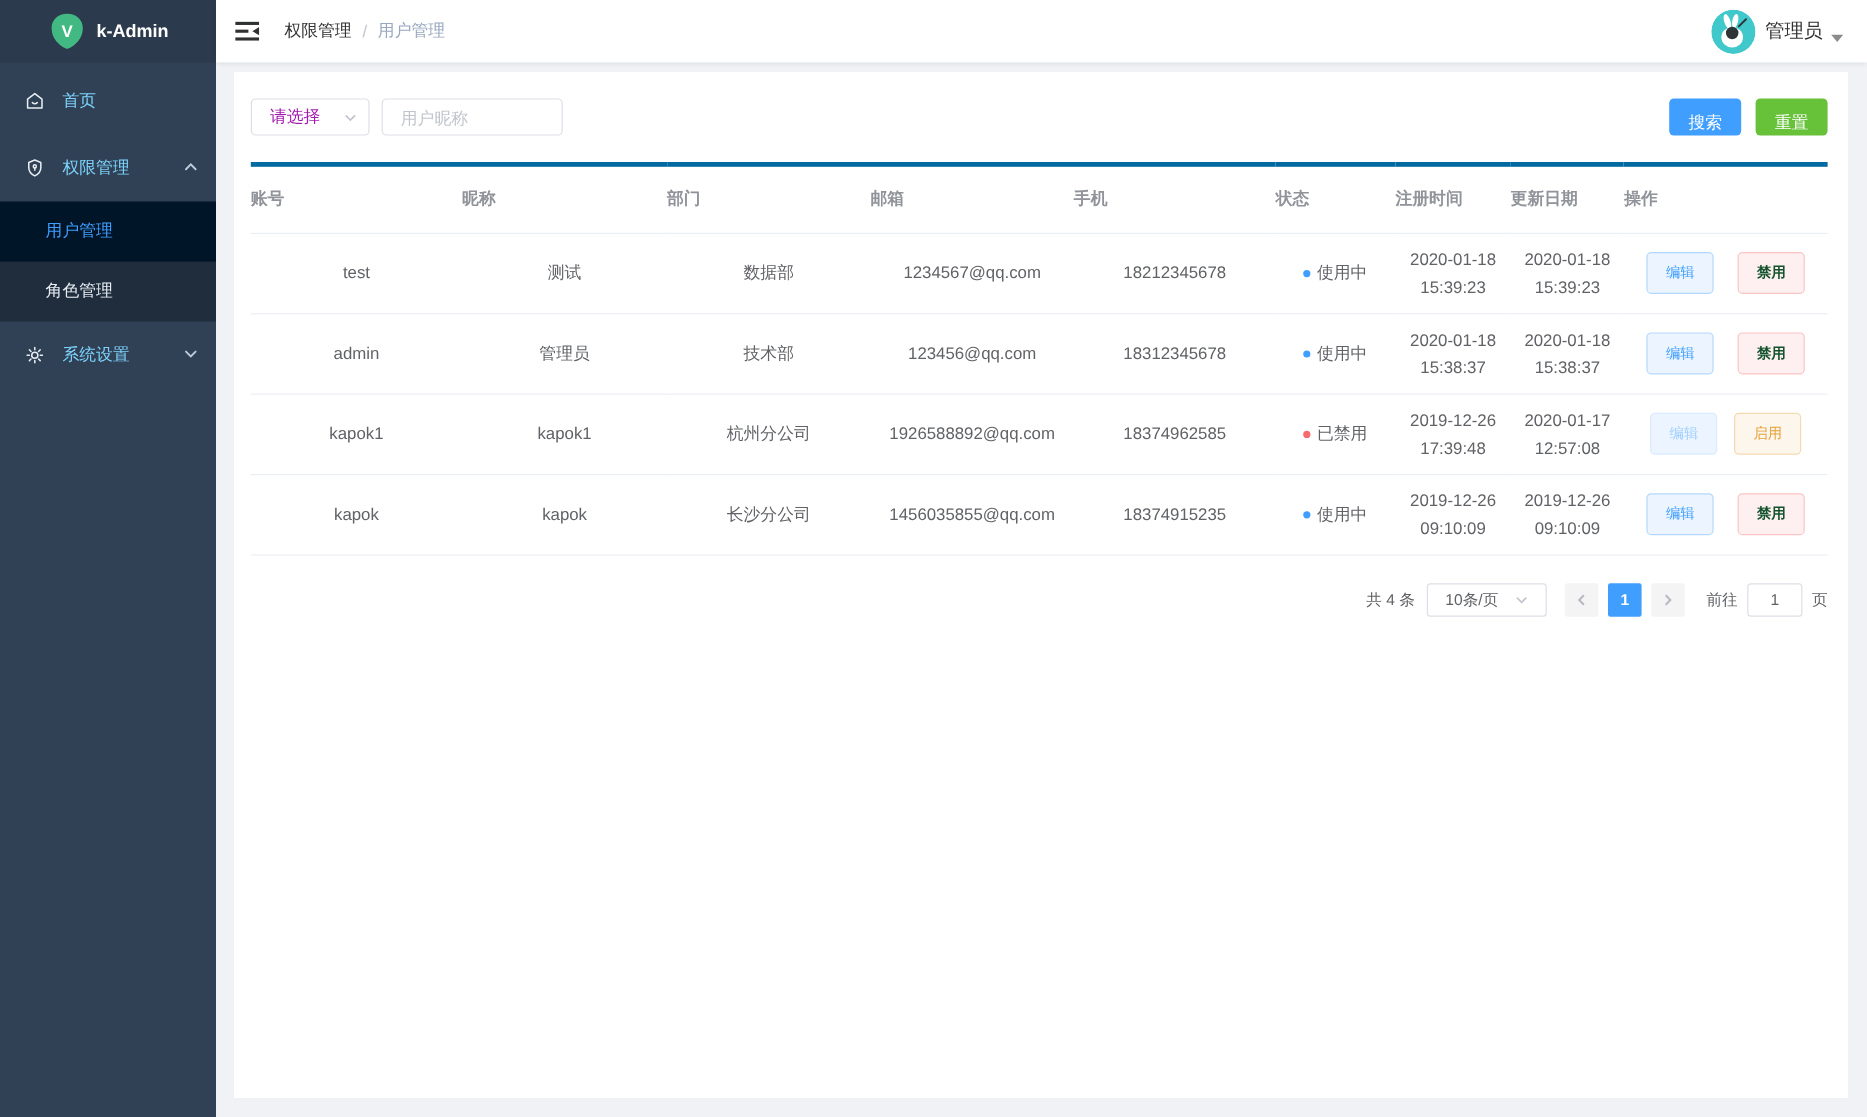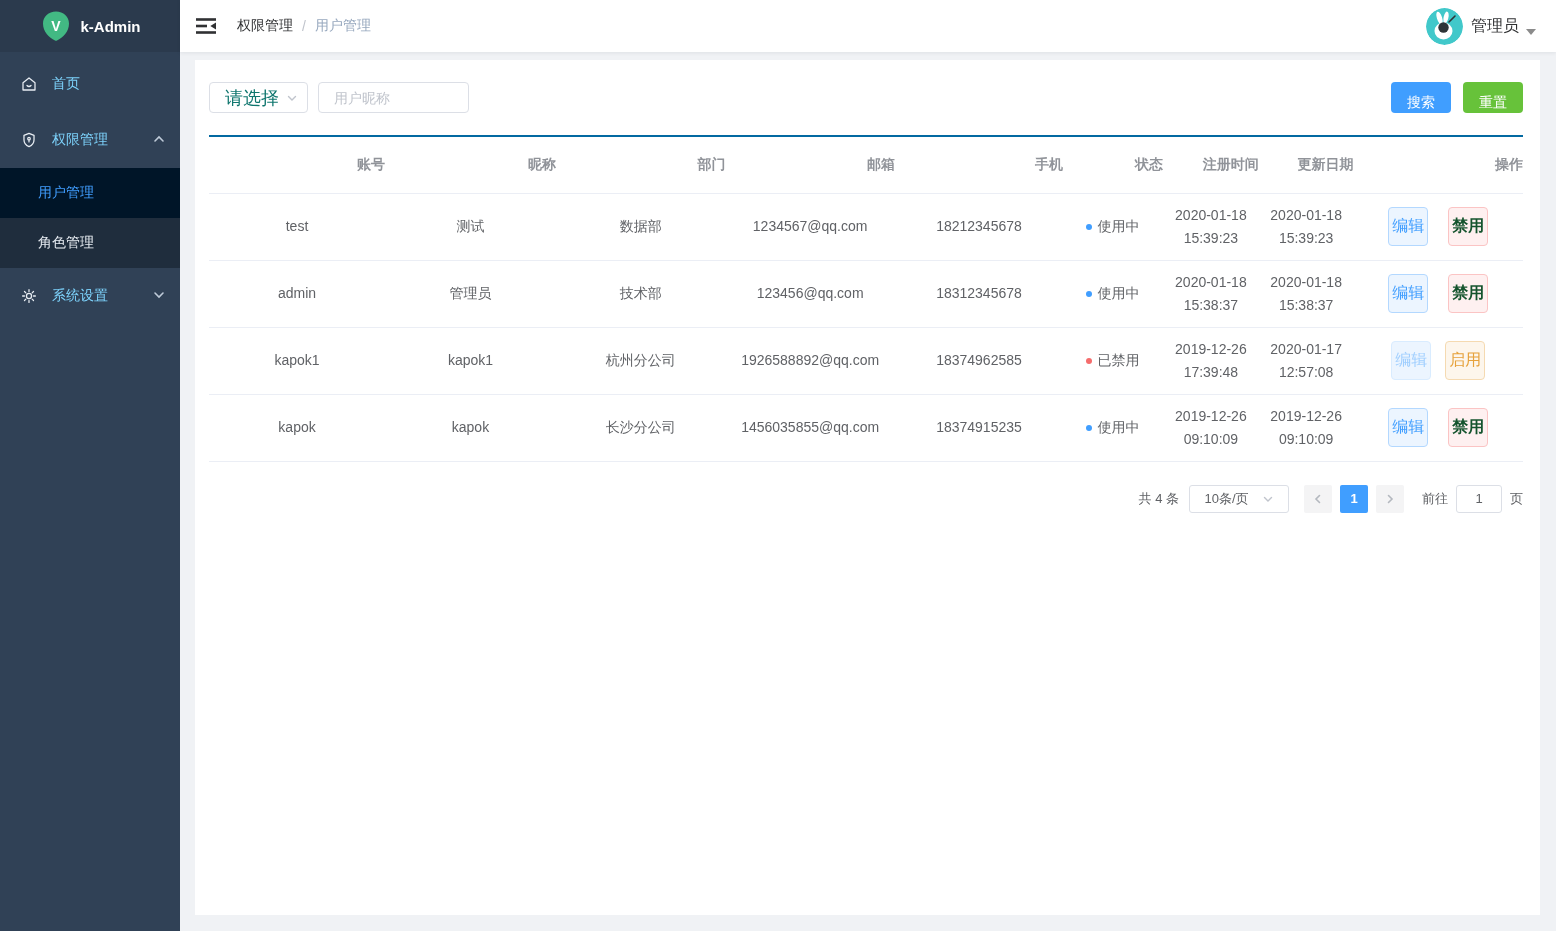--- a/index.html
+++ b/index.html
@@ -33,36 +33,36 @@
   .avatar { width:37px; height:37px; border-radius:50%; overflow:hidden; margin-right:8px; }
   .user-name { font-size:16px; color:#303133; }
   .caret-down { width:0; height:0; border-left:5px solid transparent; border-right:5px solid transparent; border-top:6px solid #8b8b8b; margin:12px 0 0 7px; }
 
   .app-main { flex:1; background:#f0f2f5; padding:8px 16px 16px 15px; }
   .card { background:#fff; height:100%; padding:22px 17px 0 14px; }
 
   
   .filter-row { display:flex; align-items:center; }
   .sel { width:99px; height:31px; border:1px solid #dcdfe6; border-radius:4px; background:#fff; display:flex; align-items:center; justify-content:space-between; padding:0 9px 0 15px; cursor:pointer; }
-  .sel-placeholder { color:#0f766e; font-size:18px; }
+  .sel-placeholder { color:#a21caf; font-size:14px; }
   .txt-input { width:151px; height:31px; border:1px solid #dcdfe6; border-radius:4px; margin-left:10px; padding:0 15px; font-size:14px; color:#606266; outline:none; }
   .txt-input::placeholder { color:#c0c4cc; }
   .filter-spacer { flex:1; }
   .btn { height:31px; padding:12px 16px; border:none; border-radius:4px; color:#fff; font-size:14px; cursor:pointer; font-family:inherit; }
   .btn-search { background:#409eff; }
   .btn-reset { background:#67c23a; margin-left:12px; }
 
   
   table { width:100%; border-collapse:collapse; margin-top:22px; table-layout:fixed; }
-  thead th { height:57px; font-size:14px; color:#909399; font-weight:bold; border-top:2px solid #0369a1; border-bottom:1px solid #ebeef5; text-align:right; }
+  thead th { height:57px; font-size:14px; color:#909399; font-weight:bold; border-top:4px solid #0369a1; border-bottom:1px solid #ebeef5; text-align:left; }
   tbody td { height:67px; font-size:14px; color:#606266; text-align:center; border-bottom:1px solid #ebeef5; padding:8px 6px; line-height:1.6; }
   .status-dot { display:inline-block; width:6px; height:6px; border-radius:50%; margin-right:5px; vertical-align:1px; }
   .dot-active { background:#409eff; }
   .dot-banned { background:#f56c6c; }
-  .btn-mini { display:inline-block; padding:8px 3px; font-size:16px; border-radius:4px; border:1px solid; cursor:pointer; font-family:inherit; background:#fff; }
+  .btn-mini { display:inline-block; padding:8px 15px; font-size:12px; border-radius:4px; border:1px solid; cursor:pointer; font-family:inherit; background:#fff; }
   .btn-edit { color:#409eff; background:#ecf5ff; border-color:#b3d8ff; }
   .btn-edit.is-disabled { color:#a0cfff; border-color:#d9ecff; cursor:not-allowed; }
   .btn-danger { color:#14532d; background:#fef0f0; border-color:#fbc4c4; margin-left:16px;font-weight:bold; }
   .btn-warning { color:#e6a23c; background:#fdf6ec; border-color:#f5dab1; margin-left:10px; }
 
   
   .pagination { display:flex; align-items:center; justify-content:flex-end; margin-top:23px; font-size:13px; color:#606266; }
   .pg-total { margin-right:10px; }
   .pg-size { width:100px; height:28px; border:1px solid #dcdfe6; border-radius:3px; display:flex; align-items:center; justify-content:center; gap:13px; cursor:pointer; margin-right:15px; background:#fff; }
   .pg-btn { width:28px; height:28px; background:#f4f4f5; border-radius:2px; display:flex; align-items:center; justify-content:center; cursor:pointer; }

